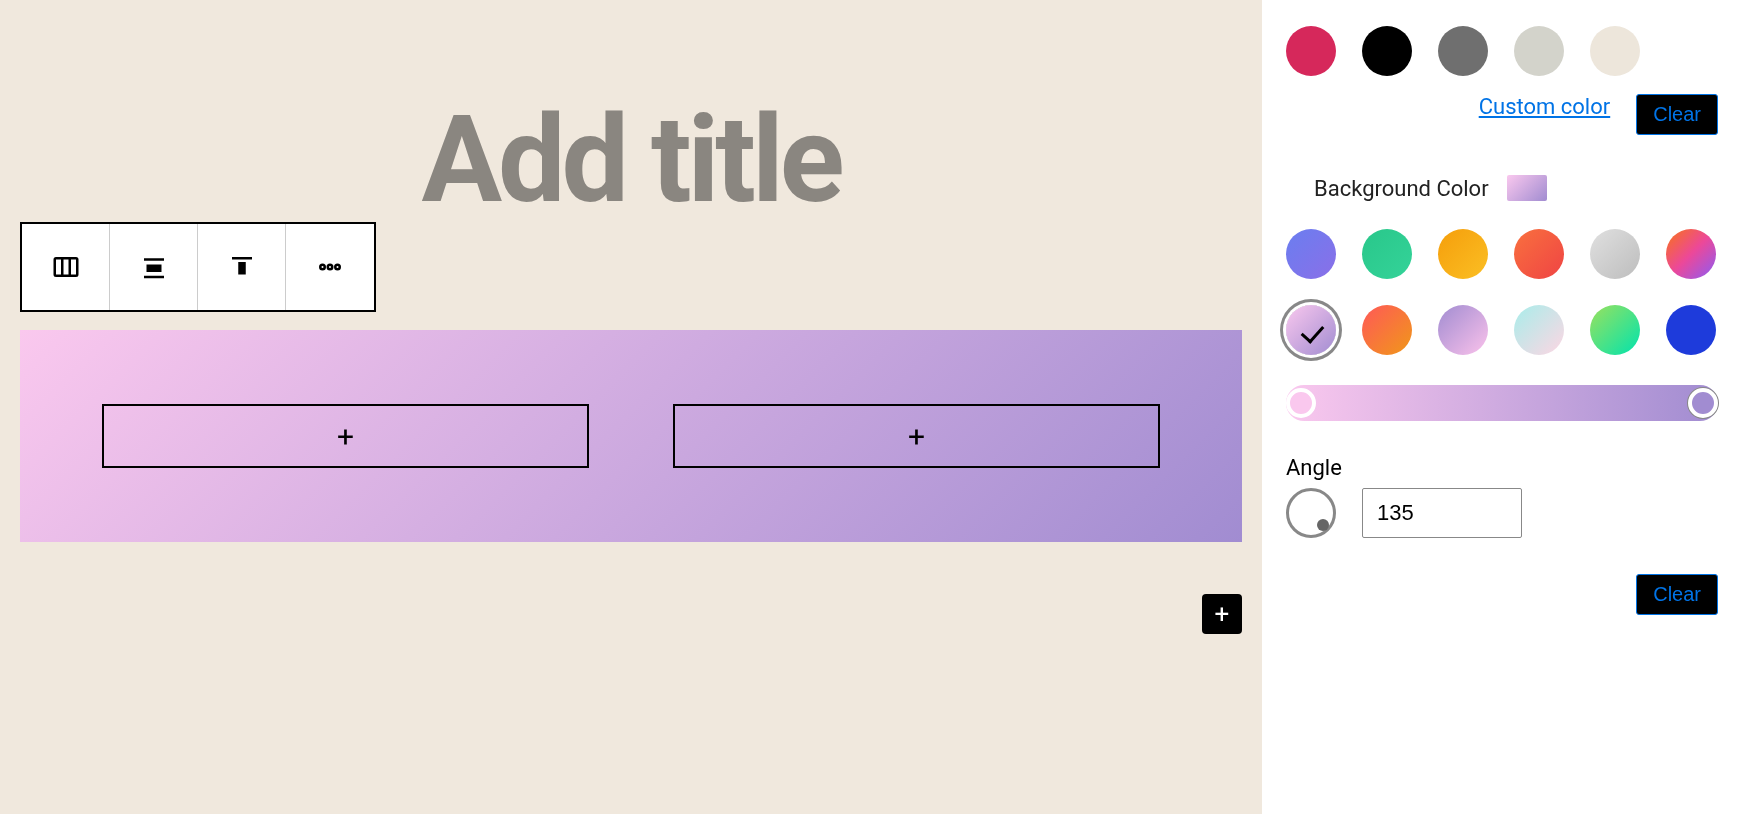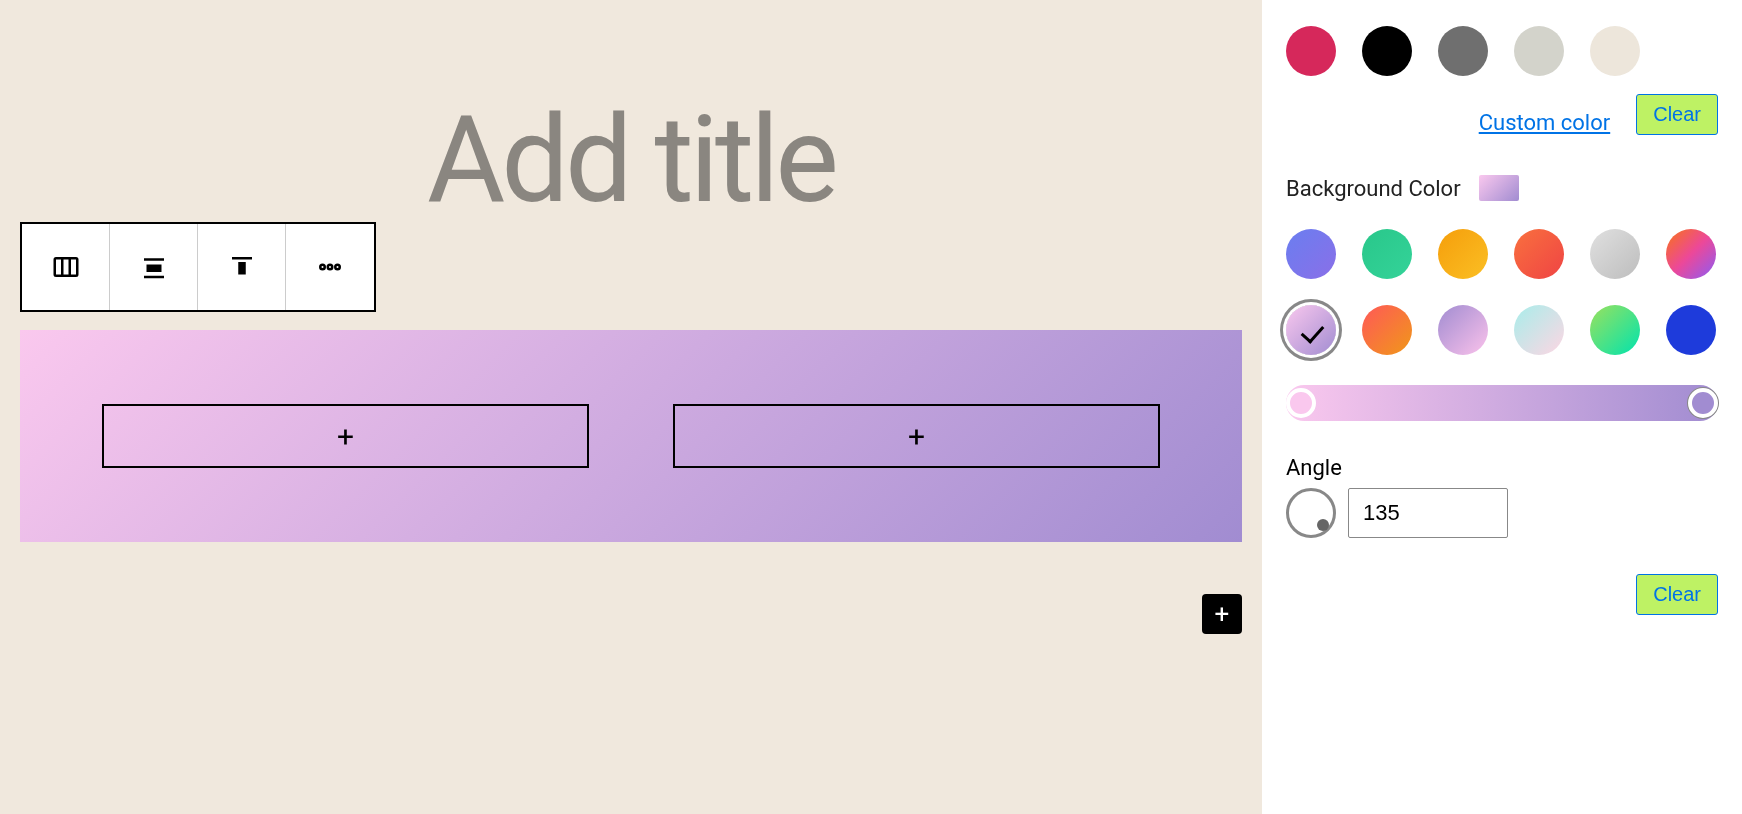--- a/index.html
+++ b/index.html
@@ -12,21 +12,21 @@
   background: #fff;
 }
 .editor-canvas {
   flex: 1;
   background: #f0e8dd;
   padding: 0;
   position: relative;
 }
 .title-placeholder {
   font-size: 120px;
-  font-weight: 400;
+  font-weight: 700;
   color: #8a8680;
   text-align: center;
   margin-top: 90px;
   letter-spacing: -4px;
   font-family: -apple-system, BlinkMacSystemFont, "Segoe UI", Roboto, sans-serif;
 }
 .block-toolbar {
   display: inline-flex;
   border: 2px solid #000;
   background: #fff;
@@ -91,43 +91,44 @@
 .swatch {
   width: 50px;
   height: 50px;
   border-radius: 50%;
   cursor: pointer;
 }
 .custom-clear-row {
   display: flex;
   justify-content: flex-end;
   gap: 26px;
-  align-items: flex-end;
+  align-items: flex-start;
   margin-bottom: 40px;
 }
 .custom-link {
   color: #0073e6;
   text-decoration: underline;
   font-size: 22px;
   cursor: pointer;
 }
 .clear-btn {
   border: 1.5px solid #0073e6;
   color: #0073e6;
-  background: #bef264;
+  background: #000000;
   padding: 8px 16px;
   font-size: 20px;
   border-radius: 3px;
   cursor: pointer;
 }
 .bg-label-row {
   display: flex;
   align-items: center;
   gap: 18px;
   margin-bottom: 28px;
+  margin-left: 28px;
 }
 .bg-label { font-size: 22px; color: #222; }
 .bg-preview {
   width: 40px;
   height: 26px;
   border-radius: 2px;
   background: linear-gradient(135deg, #fac8ee 0%, #a18cd1 100%);
 }
 .seg-control {
   display: inline-flex;
@@ -207,21 +208,21 @@
   background: linear-gradient(180deg, #fff 0%, #000 100%);
   border-radius: 2px;
 }
 .type-btn.radial {
   border: none;
   width: 36px; height: 36px;
   background: radial-gradient(circle, #000 0%, rgba(0,0,0,0) 80%);
   border-radius: 50%;
 }
 .angle-group { display: flex; flex-direction: column; gap: 8px; }
-.angle-controls { display: flex; gap: 12px; align-items: center; }
+.angle-controls { display: flex; gap: 26px; align-items: center; }
 .angle-dial {
   width: 50px; height: 50px;
   border: 3px solid #888;
   border-radius: 50%;
   position: relative;
   cursor: pointer;
 }
 .angle-dial::after {
   content: "";
   position: absolute;

